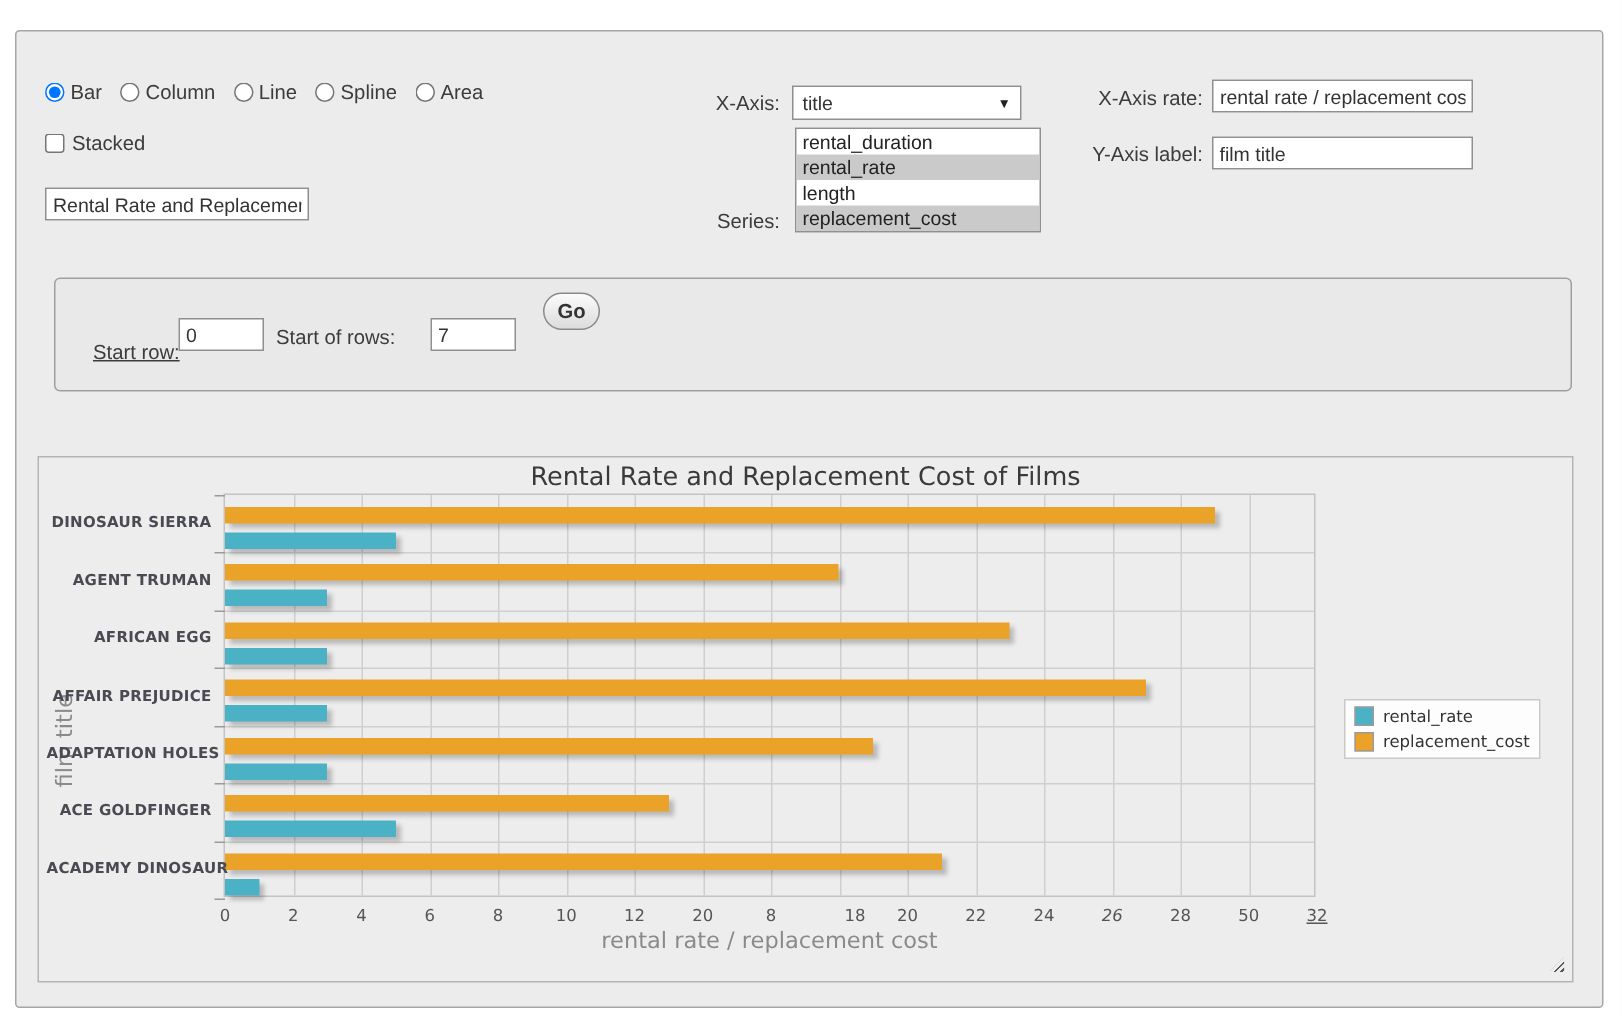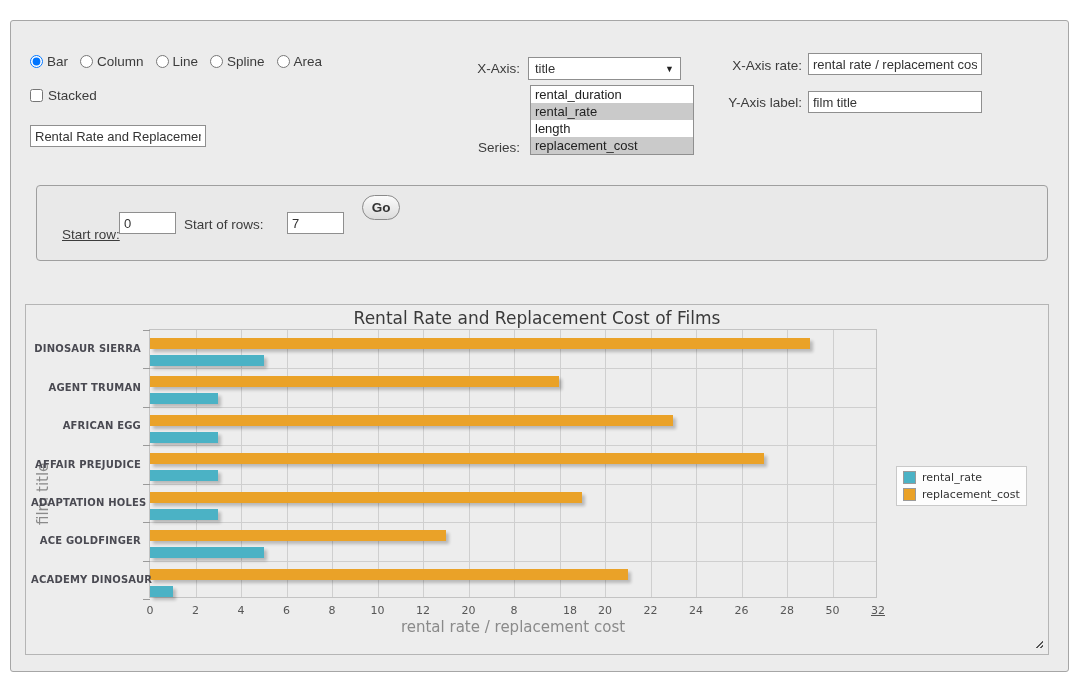--- a/index.html
+++ b/index.html
@@ -215,21 +215,21 @@
         <div class="xtick-label" style="left: 119.5px; top: 274px;">6</div>
         <div class="xtick-label" style="left: 165px; top: 274px;">8</div>
         <div class="xtick-label" style="left: 210.5px; top: 274px;">10</div>
         <div class="xtick-label" style="left: 256px; top: 274px;">12</div>
         <div class="xtick-label" style="left: 301.5px; top: 274px;">20</div>
         <div class="xtick-label" style="left: 347px; top: 274px;">8</div>
         <div class="xtick-label" style="left: 403px; top: 274px;">18</div>
         <div class="xtick-label" style="left: 438px; top: 274px;">20</div>
         <div class="xtick-label" style="left: 483.5px; top: 274px;">22</div>
         <div class="xtick-label" style="left: 529px; top: 274px;">24</div>
-        <div class="xtick-label" style="left: 574.5px; top: 274px;">26</div>
+        <div class="xtick-label" style="left: 574.5px; top: 274px; font-style: italic;">26</div>
         <div class="xtick-label" style="left: 620px; top: 274px;">28</div>
         <div class="xtick-label" style="left: 665.5px; top: 274px;">50</div>
         <div class="xtick-label" style="left: 711px; top: 274px; text-decoration: underline;">32</div>
       </div>
     <div class="x-axis-title">rental rate / replacement cost</div>
     <div class="chart-legend" id="chart-legend">
         <div class="leg-row">
           <div class="leg-swatch" style="background: rgb(75, 178, 197);"></div>
           <div class="leg-text">rental_rate</div>
         </div>

